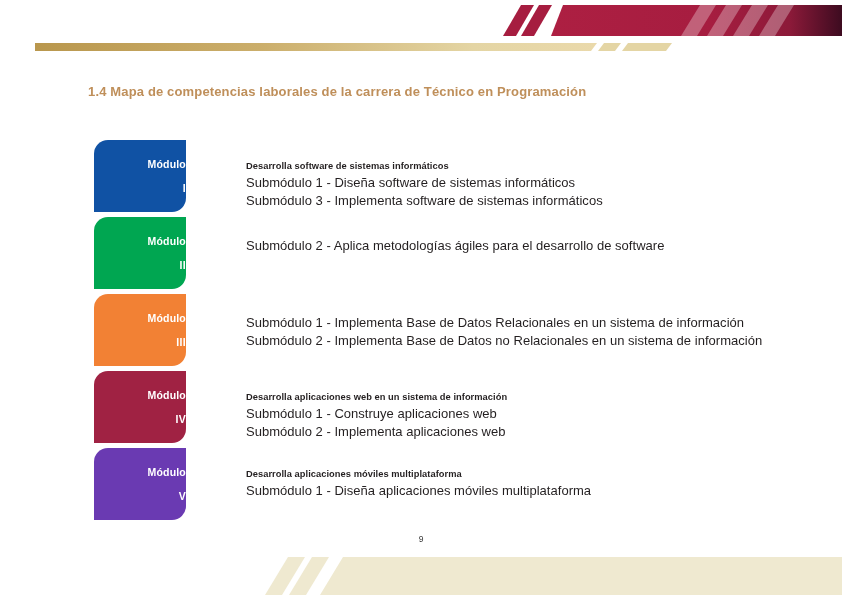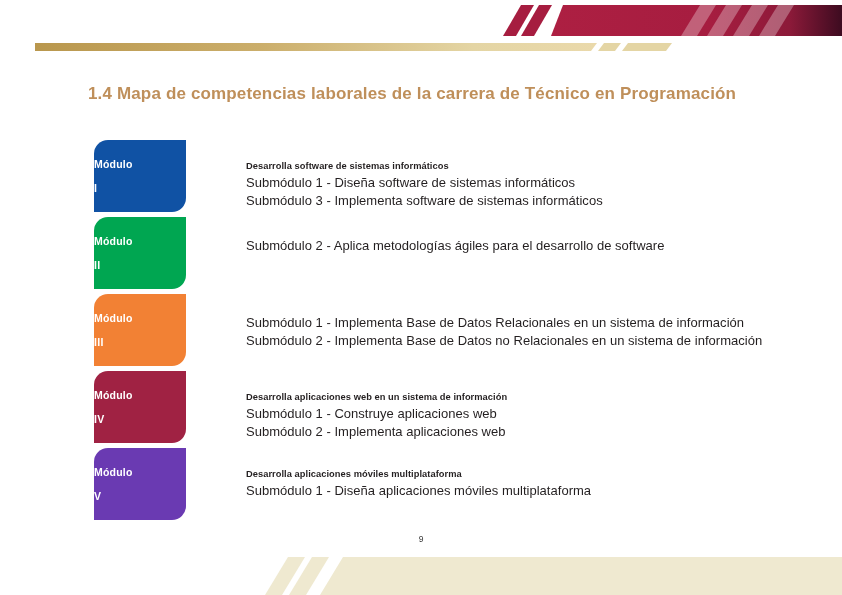--- a/index.html
+++ b/index.html
@@ -23,21 +23,21 @@
     width: 842px;
     height: 60px;
     pointer-events: none;
   }
 
   
   .page-title {
     position: absolute;
     left: 88px;
     top: 84px;
-    font-size: 17px;
+    font-size: 13px;
     font-weight: bold;
     color: #bf8f5a;
     letter-spacing: 0.15px;
     white-space: nowrap;
   }
 
   
   .modules {
     position: absolute;
     left: 0;
@@ -51,21 +51,21 @@
   .module-badge {
     position: absolute;
     left: 94px;
     top: 0;
     width: 92px;
     height: 72px;
     border-radius: 14px 0 14px 0;
     color: #ffffff;
     display: flex;
     flex-direction: column;
-    align-items: flex-start;
+    align-items: flex-end;
     justify-content: center;
   }
   .module-badge .m-word {
     font-size: 10.5px;
     font-weight: bold;
     letter-spacing: 0.2px;
     line-height: 1;
   }
   .module-badge .m-num {
     font-size: 10.5px;

